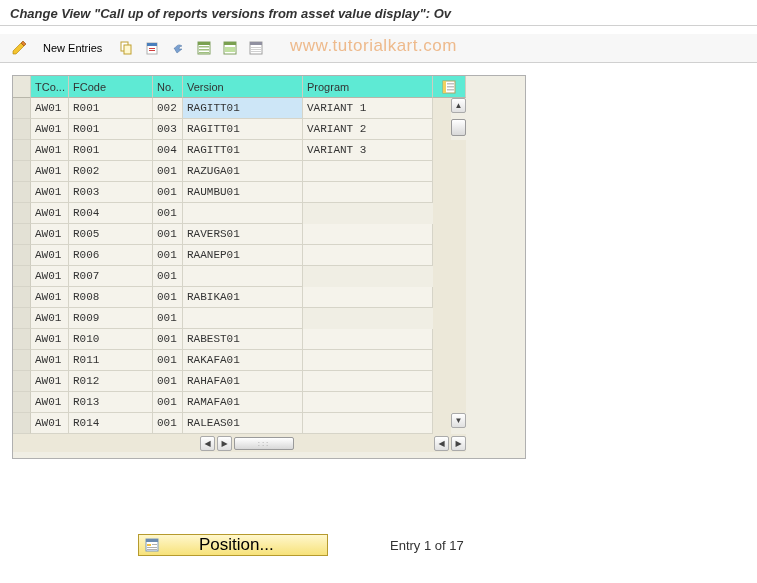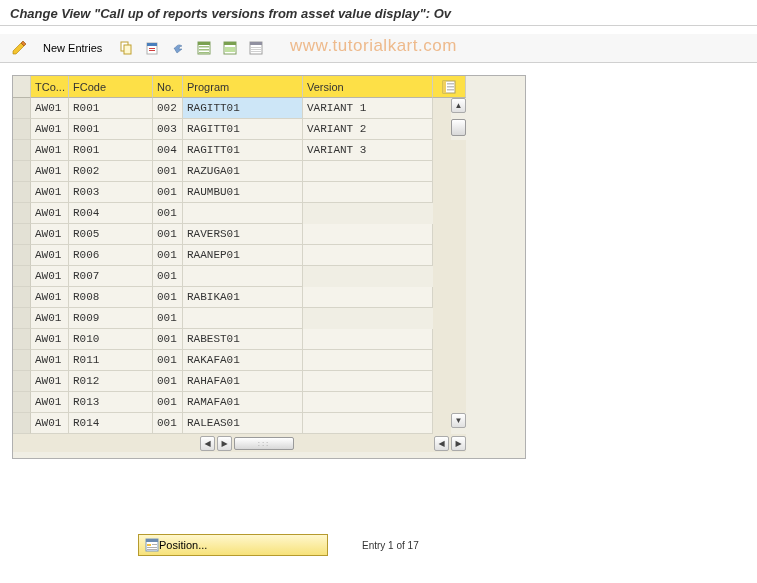--- a/index.html
+++ b/index.html
@@ -63,21 +63,21 @@
   width: 514px;
   padding-bottom: 6px;
 }
 .grid {
   display: grid;
   grid-template-columns: 18px 38px 84px 30px 120px 130px 18px 15px;
   font-size: 11px;
   background: #f0eee4;
 }
 .hdr {
-  background: #fde047;
+  background: #5eead4;
   border-right: 1px solid #cfcdc0;
   border-bottom: 1px solid #b8b6aa;
   padding: 3px 4px;
   height: 22px;
   display: flex; align-items: center;
   color: #333;
 }
 .hdr.corner { background: #e9e7db; }
 .hdr.tools { justify-content: center; grid-column: 7 / span 2; }
 .rowsel {
@@ -155,29 +155,30 @@
   display: flex;
   align-items: center;
 }
 .pos-btn {
   margin-left: 138px;
   width: 190px; height: 22px;
   background: linear-gradient(#fff7cc,#f7e27a);
   border: 1px solid #b59a2e;
   display: flex; align-items: center;
   padding: 0 6px;
-  font-size: 11px;
+  gap: 40px;
+  font-size: 17px;
   cursor: pointer;
 }
 .pos-btn .pic {
   width:14px;height:14px;
 }
 .entry-txt {
-  margin-left: 34px;
-  font-size: 10px;
+  margin-left: 62px;
+  font-size: 13px;
   color: #333;
 }
 </style>
 </head>
 <body>
 
 <div class="title-bar">Change View "Call up of reports versions from asset value display": Ov</div>
 
 <div class="toolbar">
   <div class="tb-btn">
@@ -233,22 +234,22 @@
   </div>
   <div class="watermark">www.tutorialkart.com</div>
 </div>
 
 <div class="table-wrap">
   <div class="grid" id="grid">
       <div class="hdr corner"></div>
       <div class="hdr">TCo...</div>
       <div class="hdr">FCode</div>
       <div class="hdr">No.</div>
+      <div class="hdr">Version</div>
       <div class="hdr">Program</div>
-      <div class="hdr">Version</div>
       <div class="hdr tools">
         <svg width="14" height="14" viewBox="0 0 14 14">
           <rect x="1" y="1" width="12" height="12" fill="#fff" stroke="#b0a060"></rect>
           <rect x="1" y="1" width="3" height="12" fill="#f0d060"></rect>
           <rect x="5" y="3" width="7" height="1.5" fill="#c0c0c0"></rect>
           <rect x="5" y="6" width="7" height="1.5" fill="#c0c0c0"></rect>
           <rect x="5" y="9" width="7" height="1.5" fill="#c0c0c0"></rect>
         </svg>
       </div>
       <div class="rowsel"></div>

